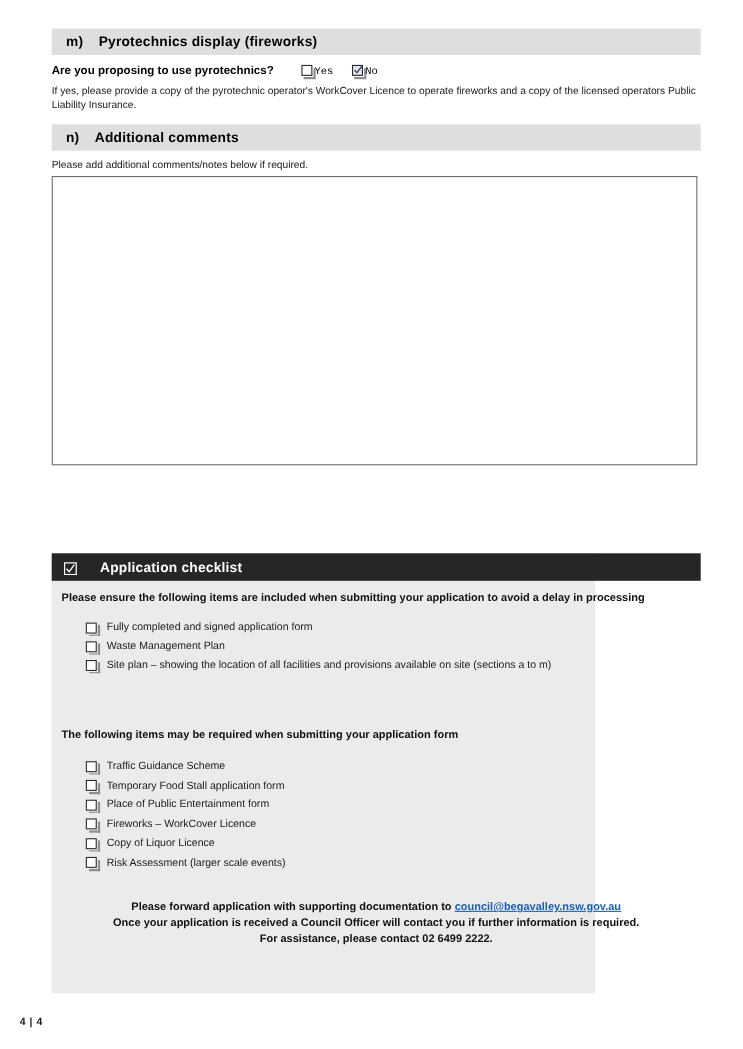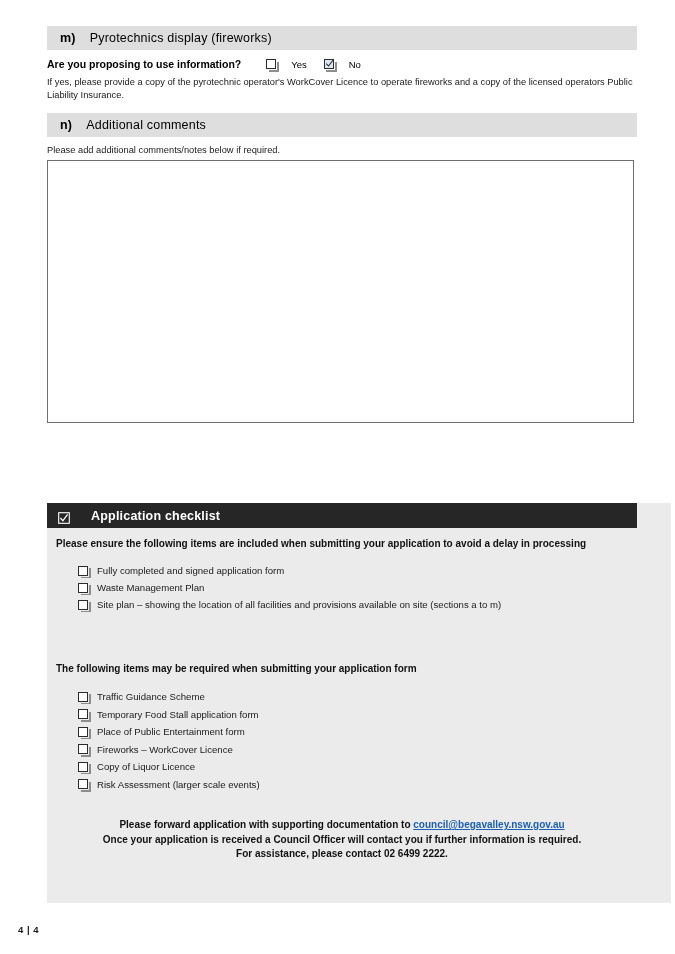--- a/index.html
+++ b/index.html
@@ -35,41 +35,42 @@
     align-items: center;
   }
   .section-letter {
     font-size: 12.5px;
     font-weight: bold;
     margin-left: 13px;
     letter-spacing: 0.2px;
   }
   .section-title {
     font-size: 12.5px;
-    font-weight: normal;
+    font-weight: bold;
     margin-left: 14px;
     letter-spacing: 0.2px;
   }
 
   
   .question-row {
     position: absolute;
     left: 47px;
     width: 590px;
     display: flex;
     align-items: center;
   }
   .question-label {
     font-size: 10.5px;
     font-weight: bold;
   }
   .opt {
     display: flex;
     align-items: center;
-    gap: 15px;
+    gap: 2px;
+    font-family: Liberation Mono, monospace;
   }
   .opt-label {
     font-size: 9.5px;
     font-weight: normal;
   }
 
   
   .cbox {
     display: inline-block;
     position: relative;
@@ -130,21 +131,21 @@
     border: 1.4px solid #6e6e6e;
     background: #ffffff;
     box-sizing: border-box;
   }
 
   
   .checklist-panel {
     position: absolute;
     left: 47px;
     top: 503px;
-    width: 624px;
+    width: 494px;
     height: 400px;
     background: #ebebeb;
   }
   .checklist-header {
     position: absolute;
     left: 0;
     top: 0;
     width: 590px;
     height: 25px;
     background: #262626;
@@ -232,21 +233,21 @@
 <body>
 
 <div class="page">
 
   <div class="section-bar" style="top:26px;">
     <span class="section-letter">m)</span>
     <span class="section-title">Pyrotechnics display (fireworks)</span>
   </div>
 
   <div class="question-row" style="top:58px;">
-    <span class="question-label">Are you proposing to use information?</span>
+    <span class="question-label">Are you proposing to use pyrotechnics?</span>
 
     <span class="opt" style="margin-left:25px;">
       <span class="cbox"></span>
       <span class="opt-label">Yes</span>
     </span>
 
     <span class="opt" style="margin-left:17px;">
       <span class="cbox checked">
         <svg class="tick" viewBox="0 0 10 10" aria-hidden="true">
           <path d="M1.4 5.2 L3.9 7.8 L8.8 1.4" fill="none" stroke="#2b2b2b" stroke-width="1.2"></path>

